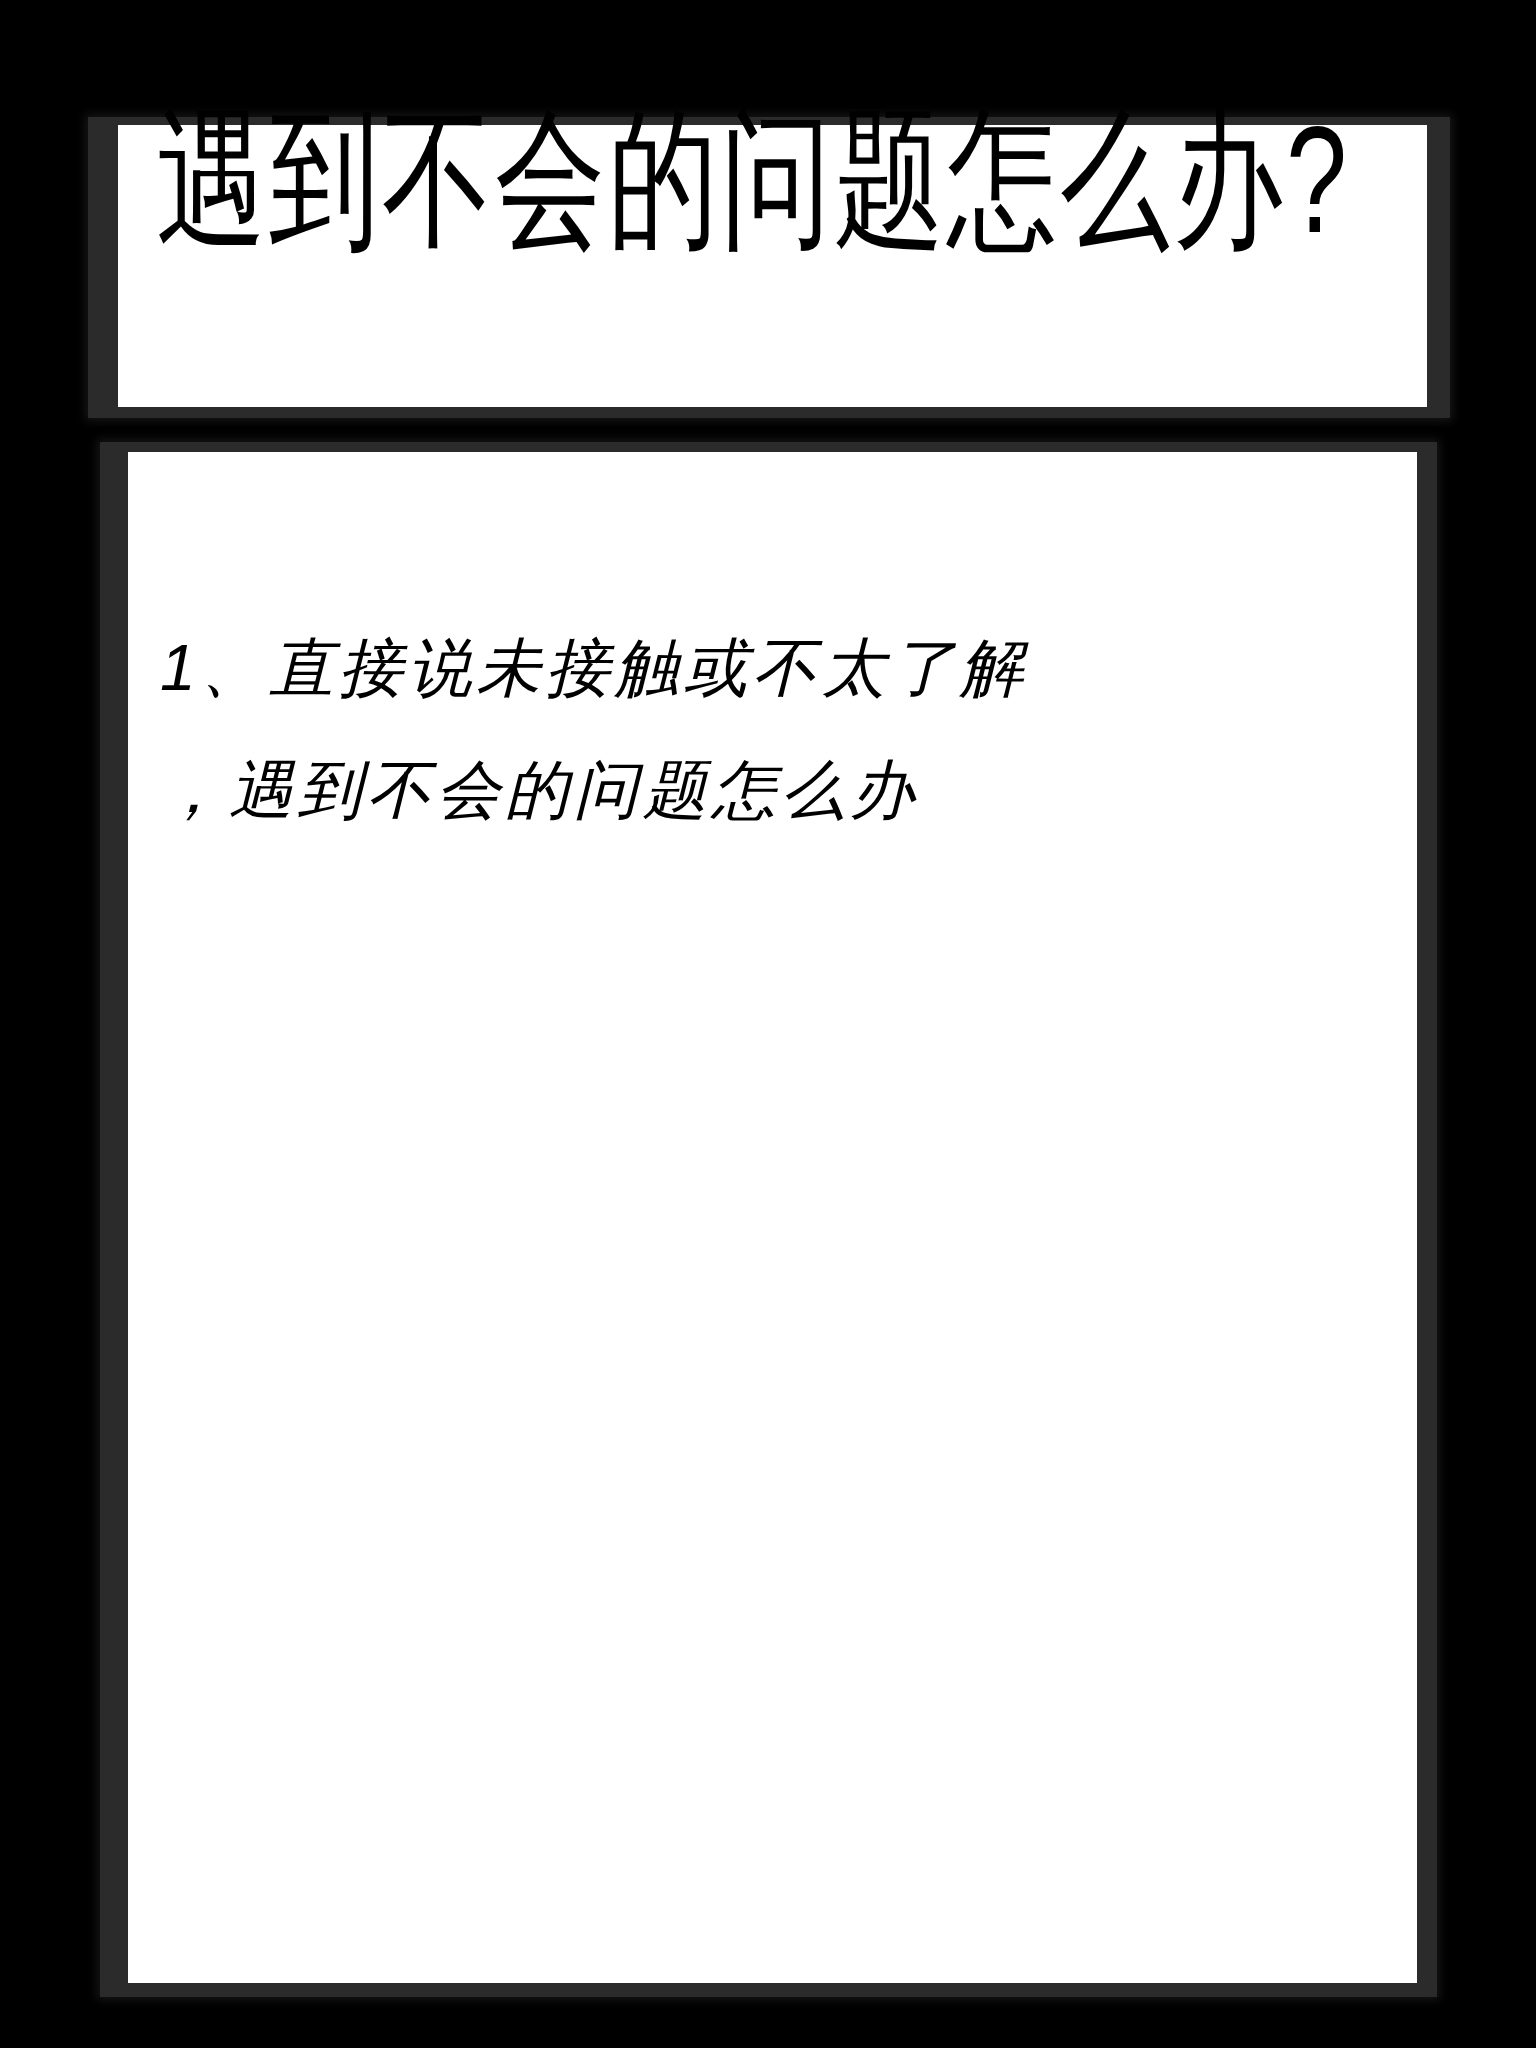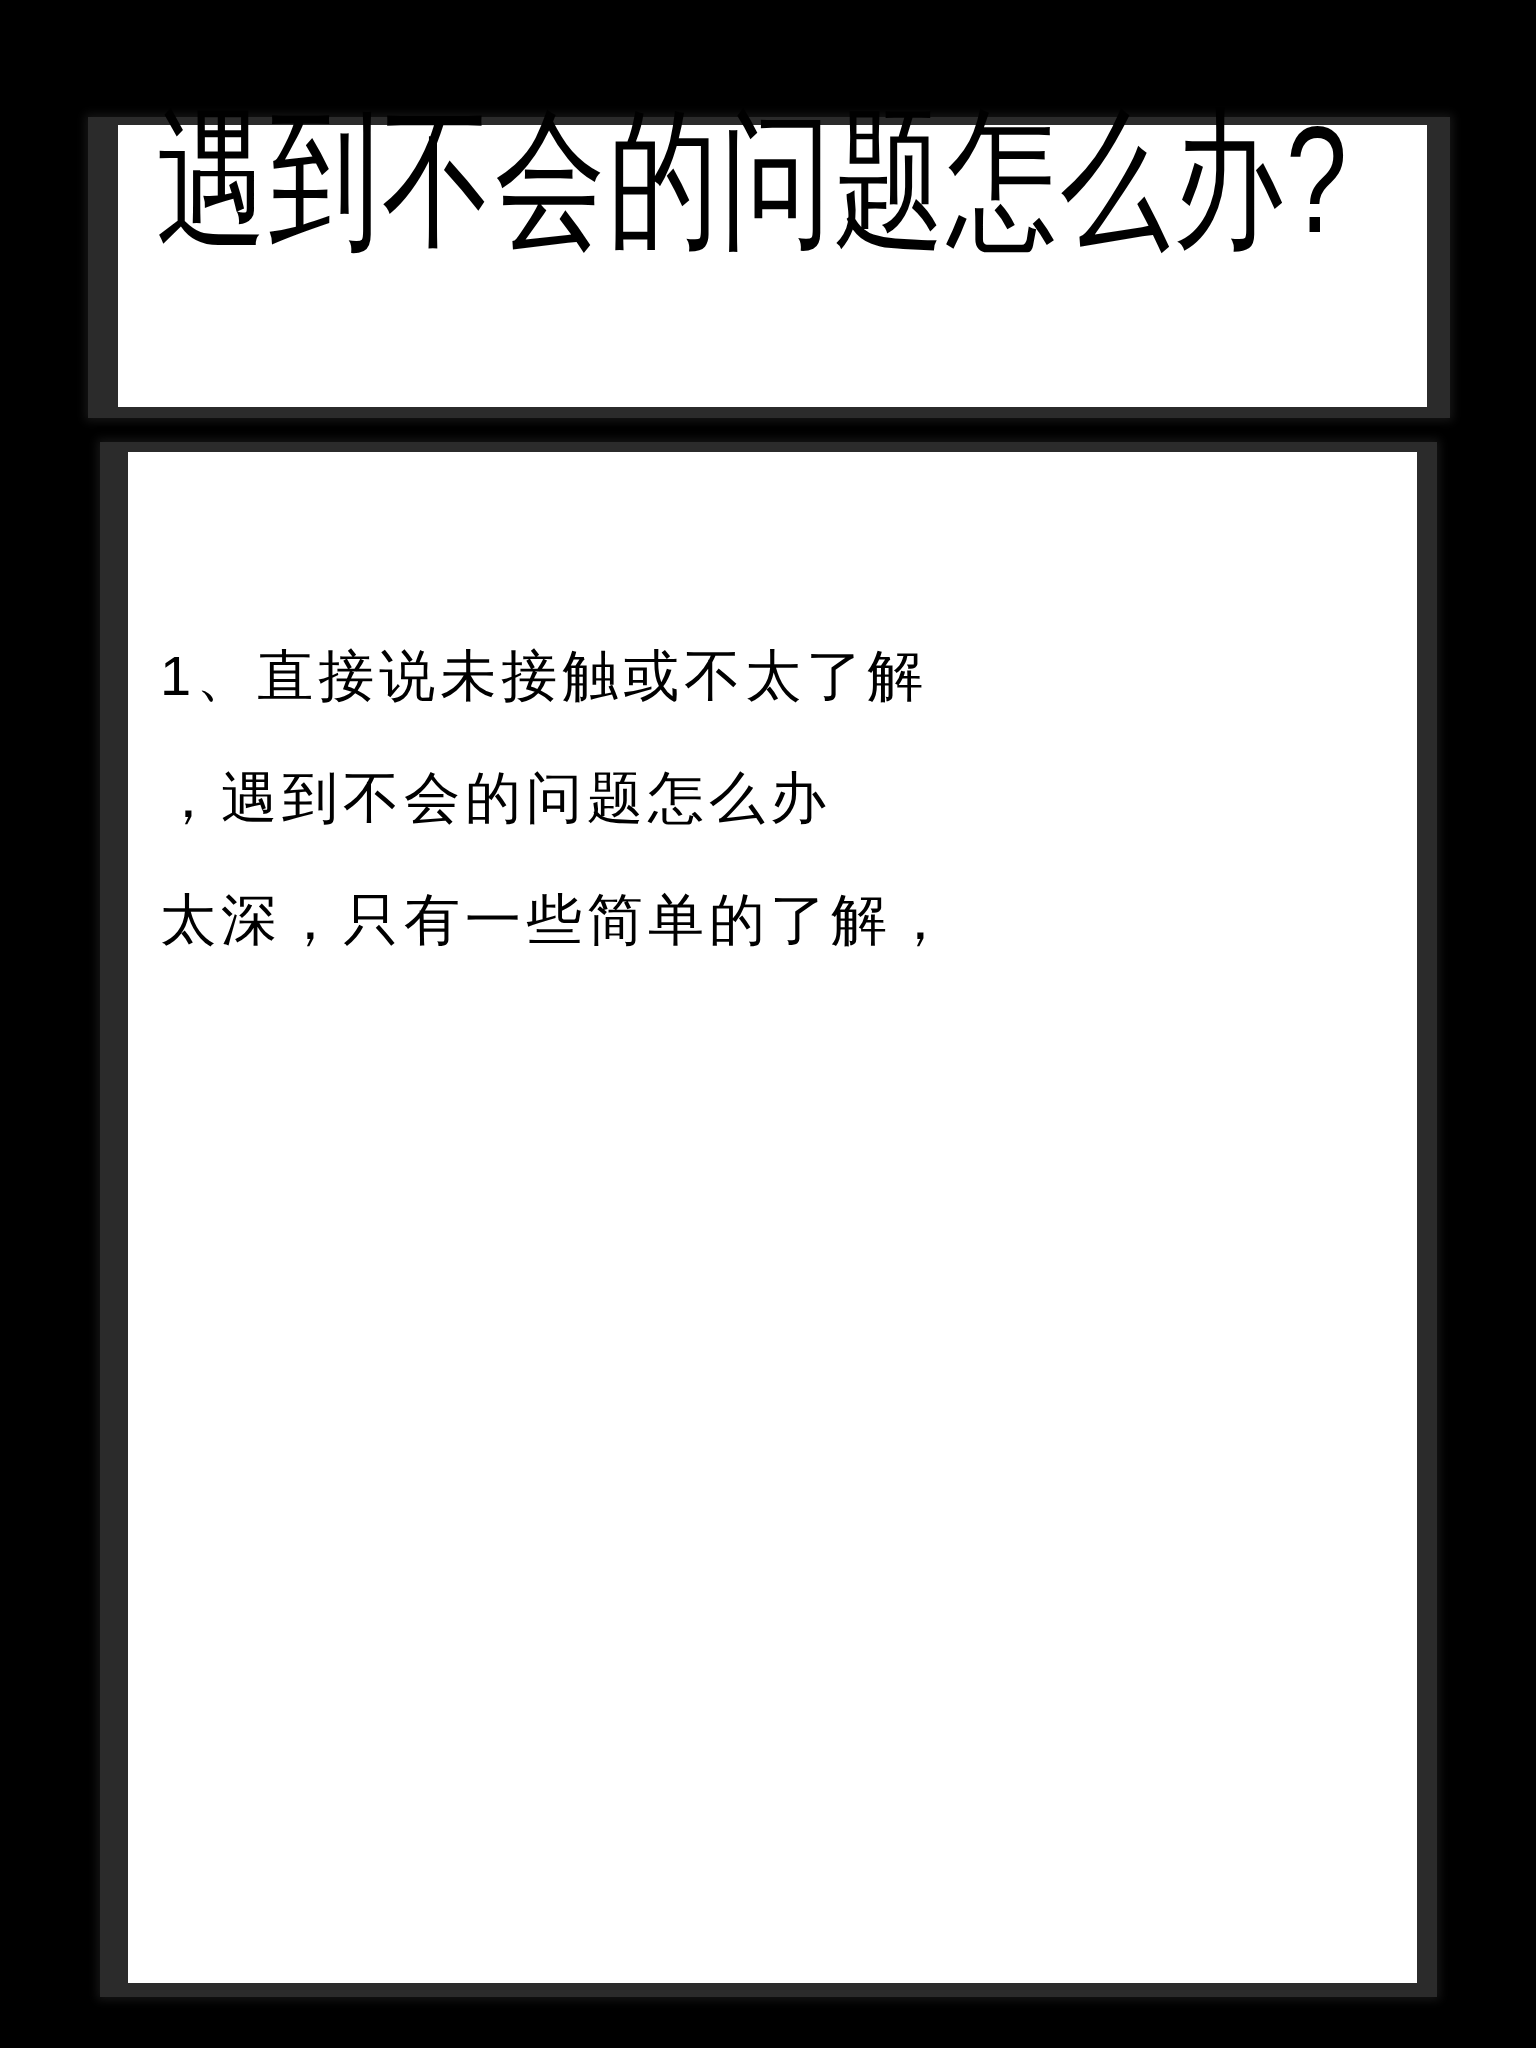--- a/index.html
+++ b/index.html
@@ -52,41 +52,41 @@
     background: #ffffff;
     border-style: solid;
     border-color: #2b2b2b;
     border-width: 10px 20px 14px 28px;
     box-sizing: border-box;
     box-shadow: 0 0 9px 3px #161616;
   }
   .body-text {
     position: absolute;
     left: 32px;
-    top: 163px;
+    top: 155px;
     color: #000000;
-    font-size: 56px;
+    font-size: 64px;
     font-weight: 300;
     letter-spacing: 5px;
     line-height: 122px;
+    font-style: italic;
   }
   .body-line {
     white-space: nowrap;
   }
 </style>
 </head>
 <body>
 
 <div class="canvas">
 
   <div class="title-card">
     <div class="title-text">遇到不会的问题怎么办?</div>
   </div>
 
   <div class="content-card">
     <div class="body-text">
       <div class="body-line">1、直接说未接触或不太了解</div>
       <div class="body-line">，遇到不会的问题怎么办</div>
-      <div class="body-line">太深，只有一些简单的了解，</div>
     </div>
   </div>
 
 </div>
 
 </body></html>

